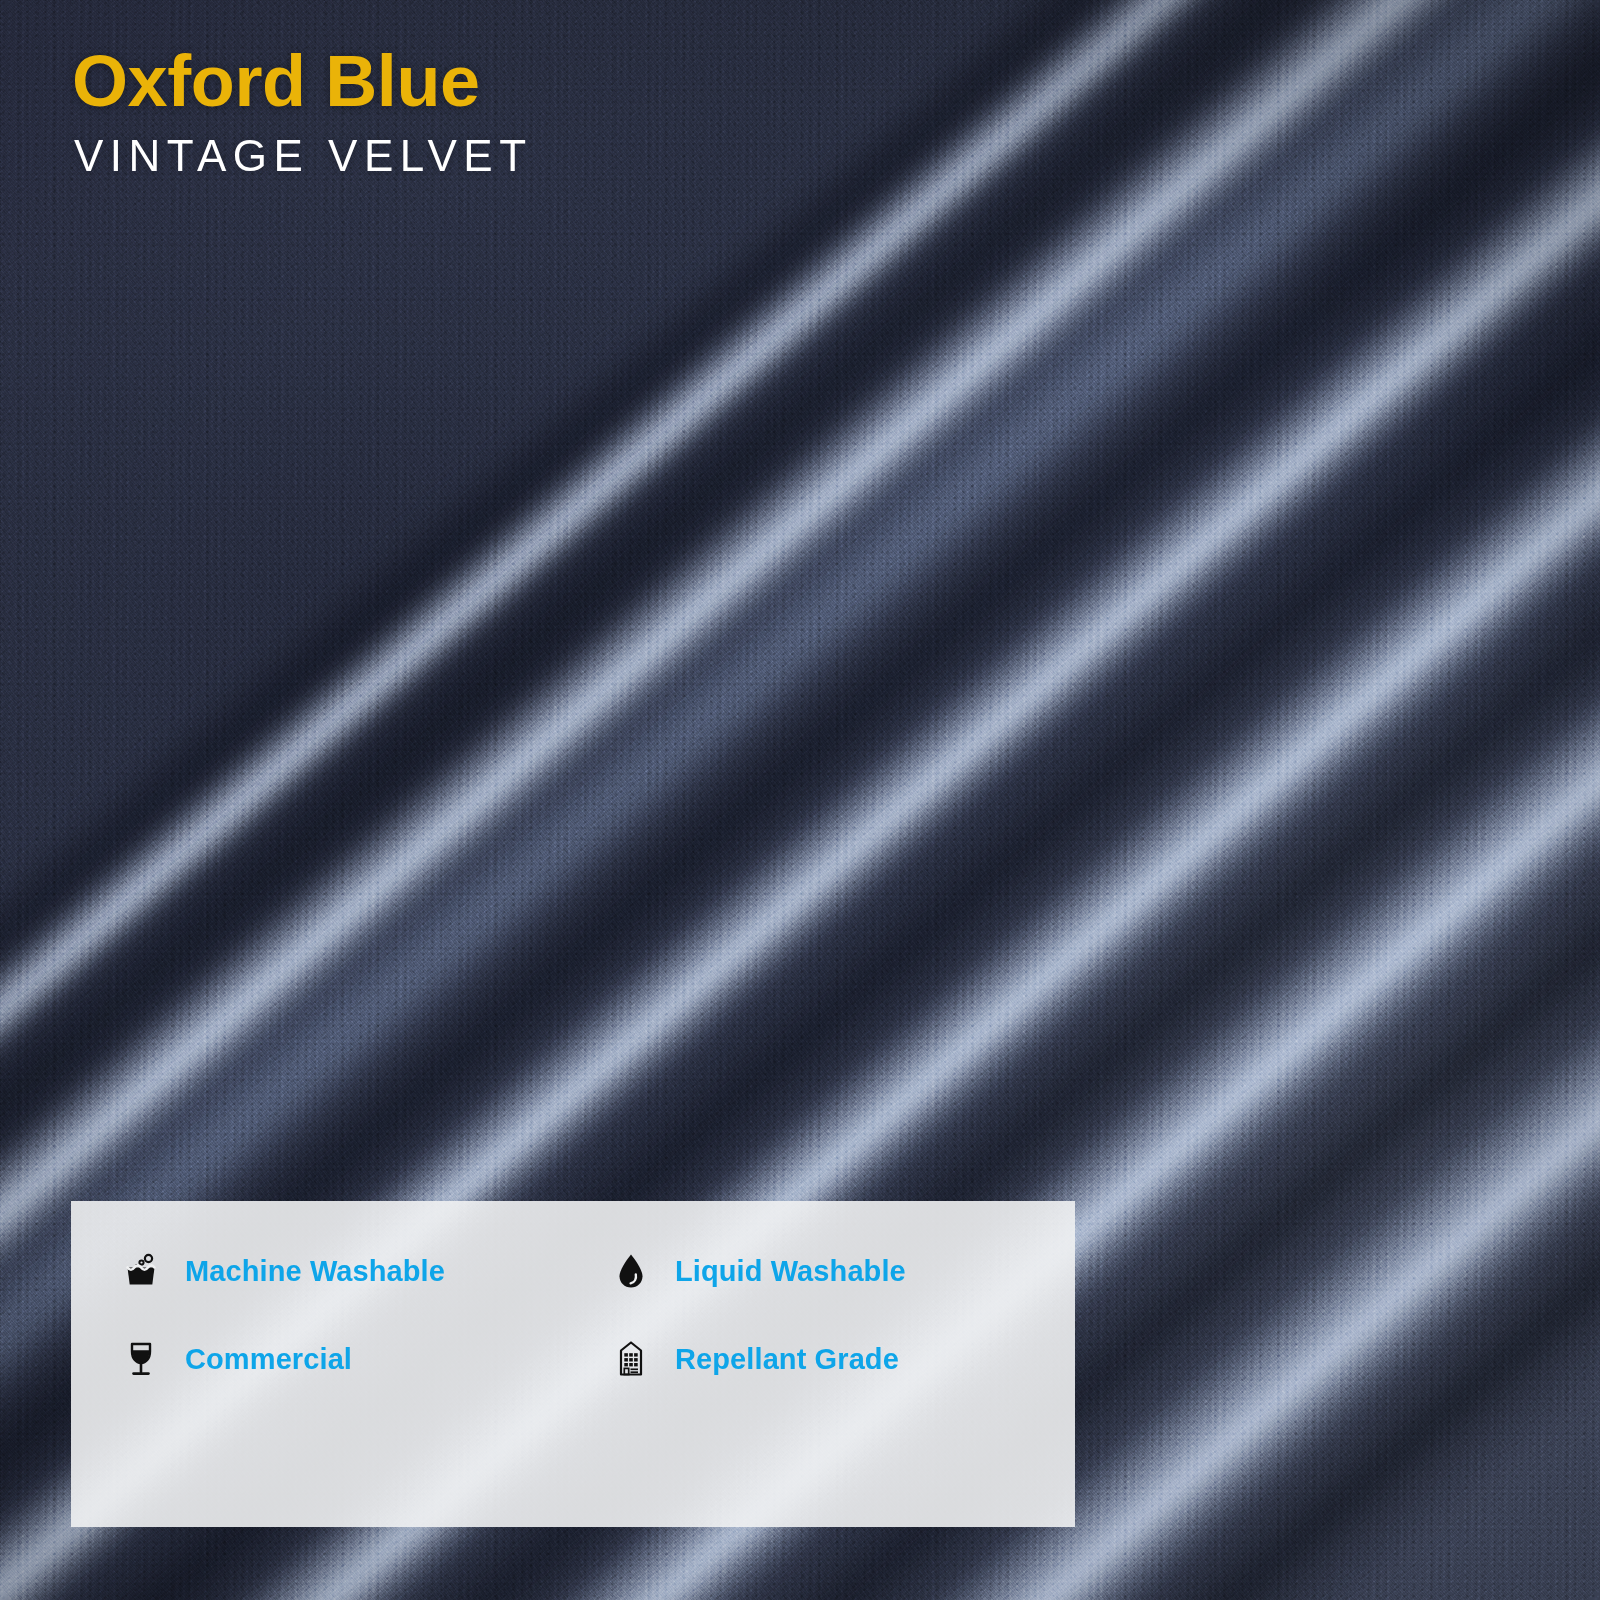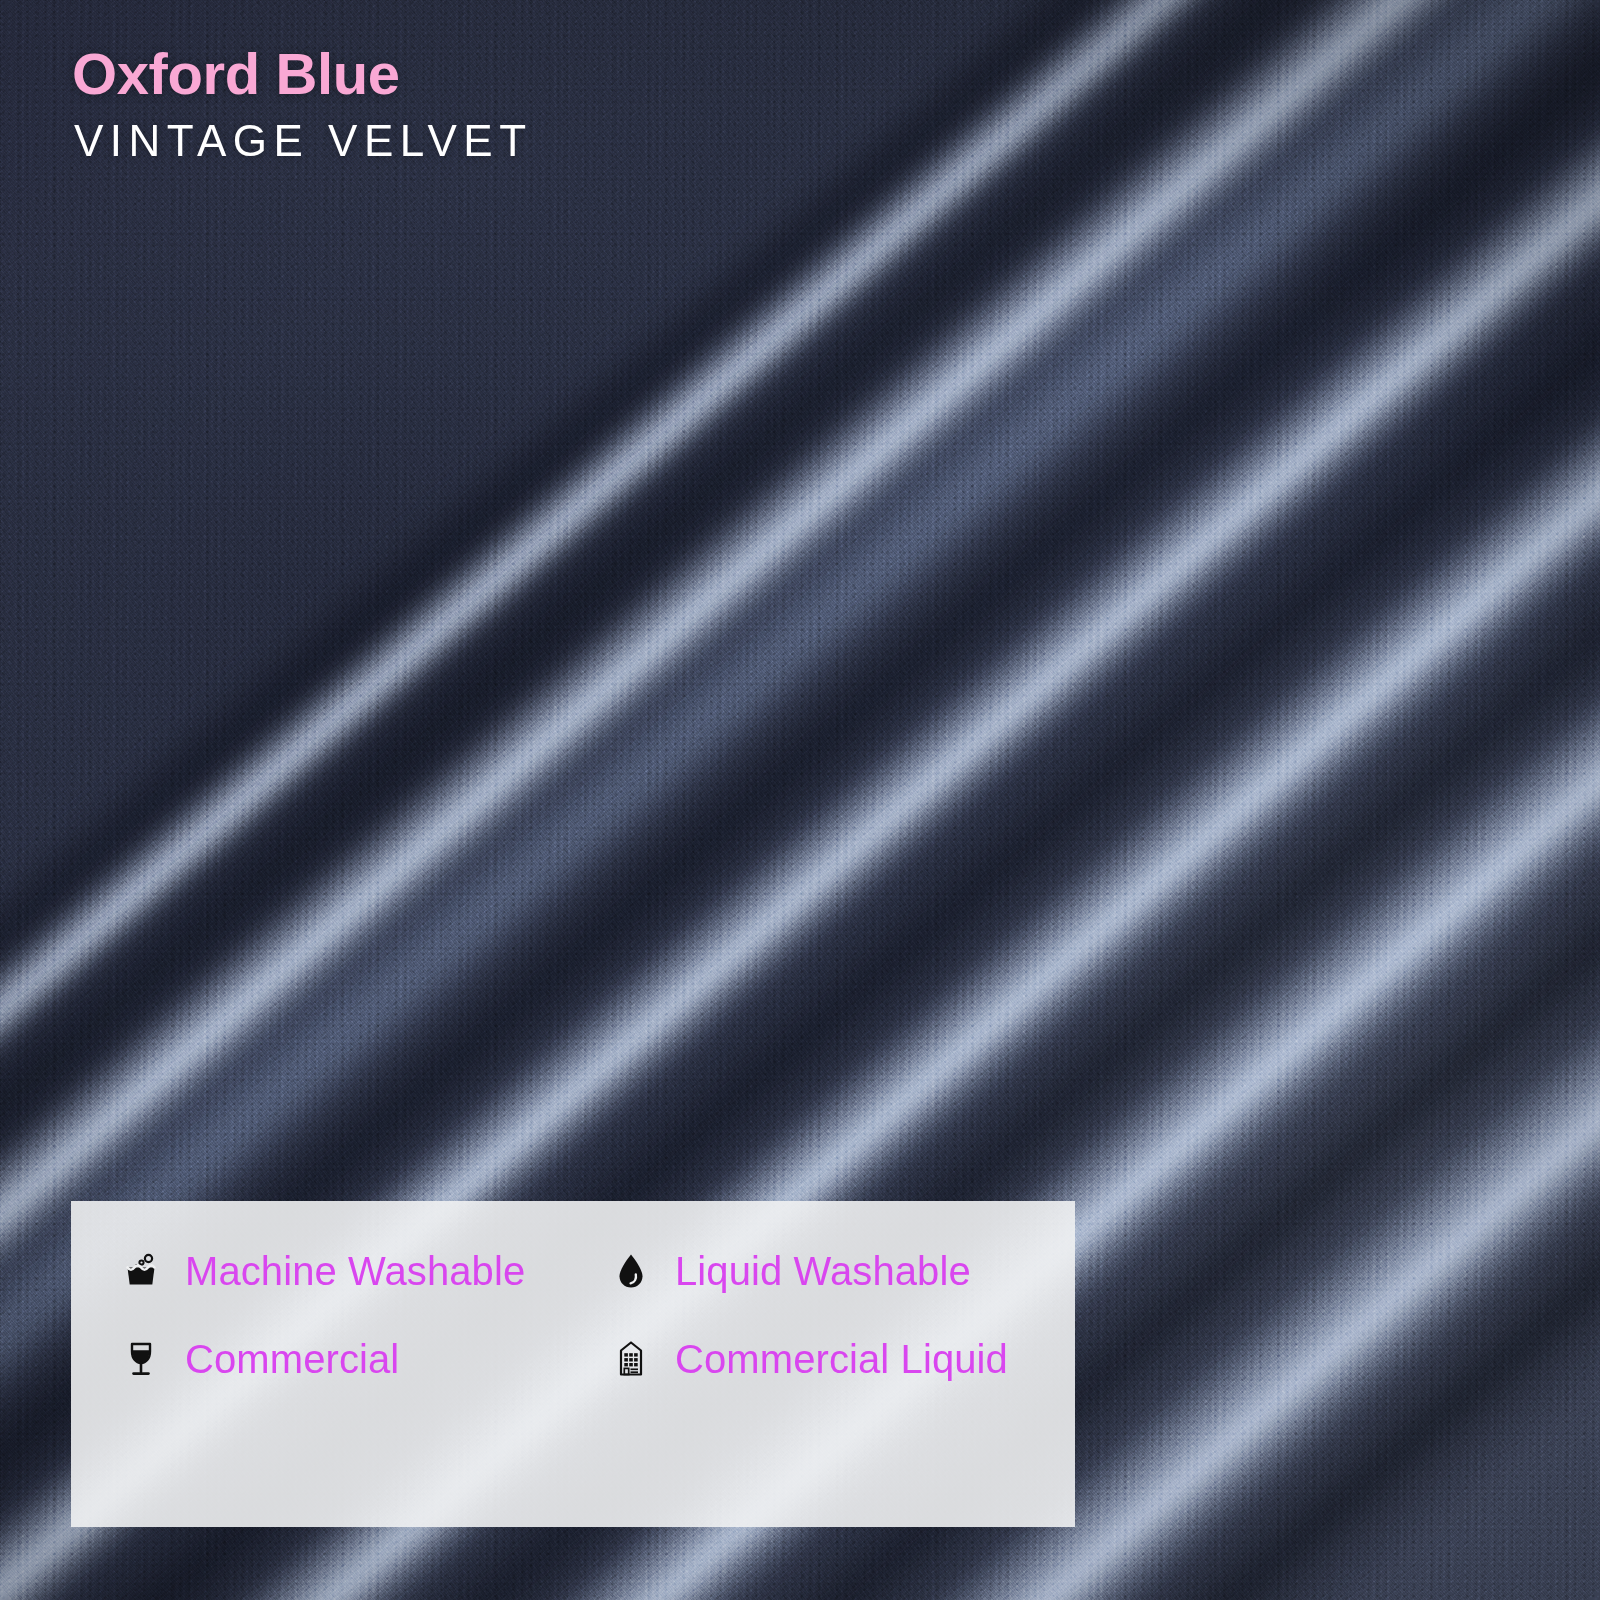--- a/index.html
+++ b/index.html
@@ -173,23 +173,23 @@
   
   .title-block {
     position: absolute;
     left: 72px;
     top: 44px;
     z-index: 20;
   }
 
   .title {
     margin: 0;
-    font-size: 58px;
+    font-size: 72px;
     font-weight: 700;
-    color: #f9a8d4;
+    color: #eab308;
     letter-spacing: -0.4px;
     line-height: 1.05;
     text-shadow: 0 1px 10px rgba(0,0,0,0.35);
   }
 
   .subtitle {
     margin: 14px 0 0 2px;
     font-size: 44px;
     font-weight: 400;
     color: #ffffff;
@@ -235,23 +235,23 @@
     align-items: center;
     justify-content: center;
     flex: 0 0 44px;
   }
 
   .feature-icon svg {
     display: block;
   }
 
   .feature-label {
-    font-size: 40px;
-    font-weight: 400;
-    color: #d946ef;
+    font-size: 29px;
+    font-weight: 700;
+    color: #0ea5e9;
     letter-spacing: 0.1px;
     white-space: nowrap;
   }
 </style>
 </head>
 <body>
 
 <div id="canvas">
 
   <div class="fabric-base"></div>
@@ -335,21 +335,21 @@
             <rect x="18.2" y="19.1" width="3.6" height="3.4" fill="#111"></rect>
             <rect x="23.1" y="19.1" width="3.6" height="3.4" fill="#111"></rect>
             <rect x="13.3" y="24" width="3.6" height="3.4" fill="#111"></rect>
             <rect x="18.2" y="24" width="3.6" height="3.4" fill="#111"></rect>
             <rect x="23.1" y="24" width="3.6" height="3.4" fill="#111"></rect>
             <line x1="19.5" y1="30.3" x2="27" y2="30.3" stroke="#111" stroke-width="1.7"></line>
             <line x1="19.5" y1="33.2" x2="27" y2="33.2" stroke="#111" stroke-width="1.7"></line>
             <rect x="13.3" y="29.4" width="4.4" height="6.1" fill="none" stroke="#111" stroke-width="1.7"></rect>
           </svg>
         </span>
-        <span class="feature-label">Commercial Liquid</span>
+        <span class="feature-label">Repellant Grade</span>
       </div>
 
       <div class="feature-item empty"></div>
 
     </div>
   </div>
 
 </div>
 
 </body></html>

